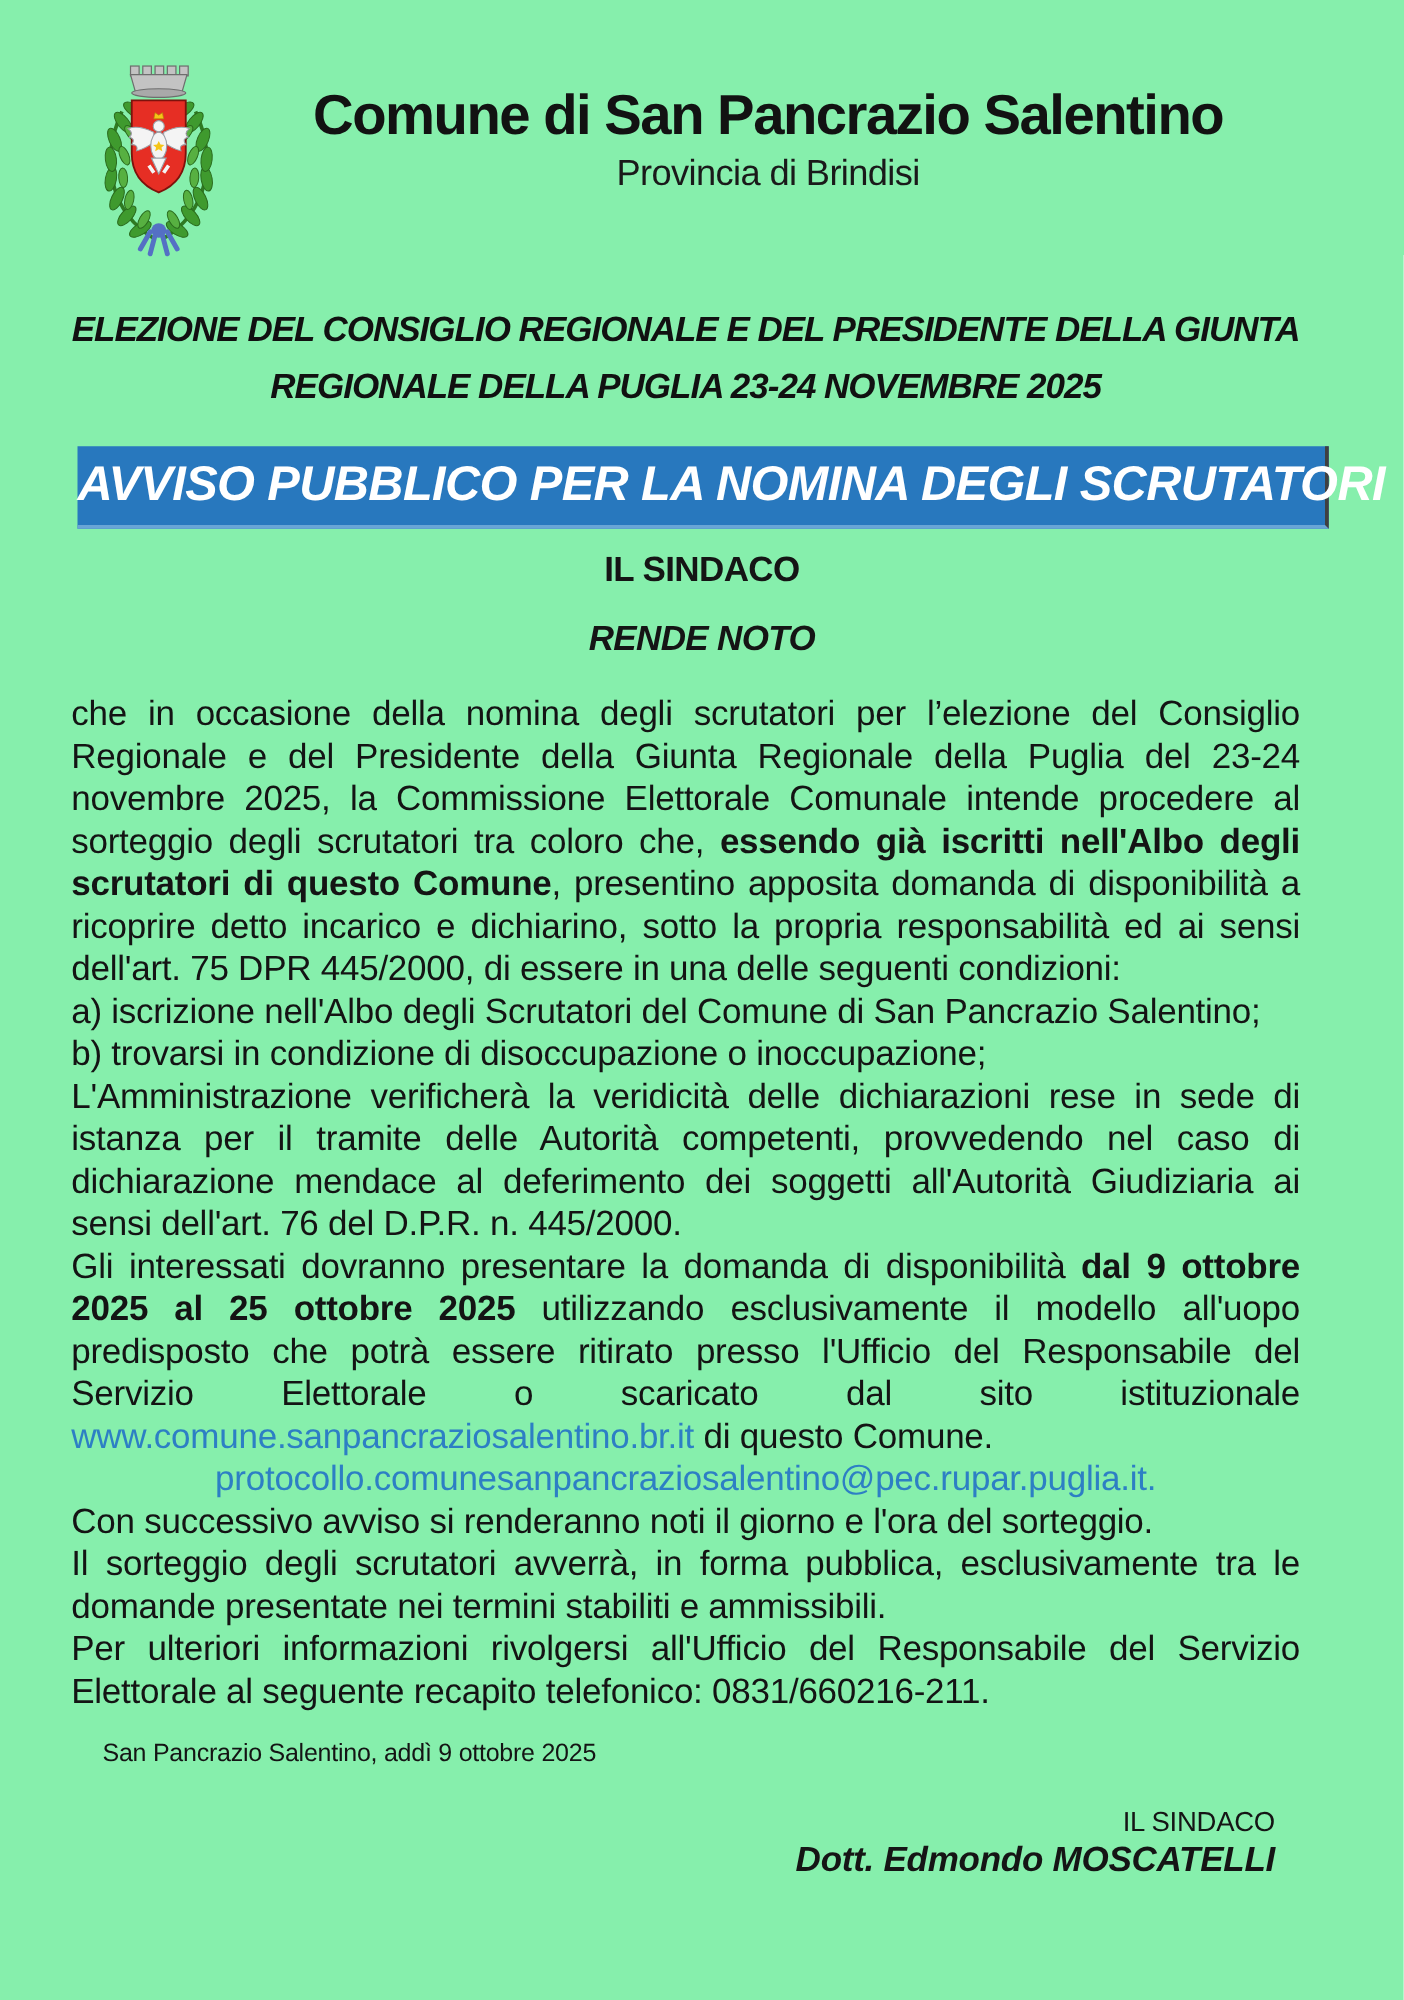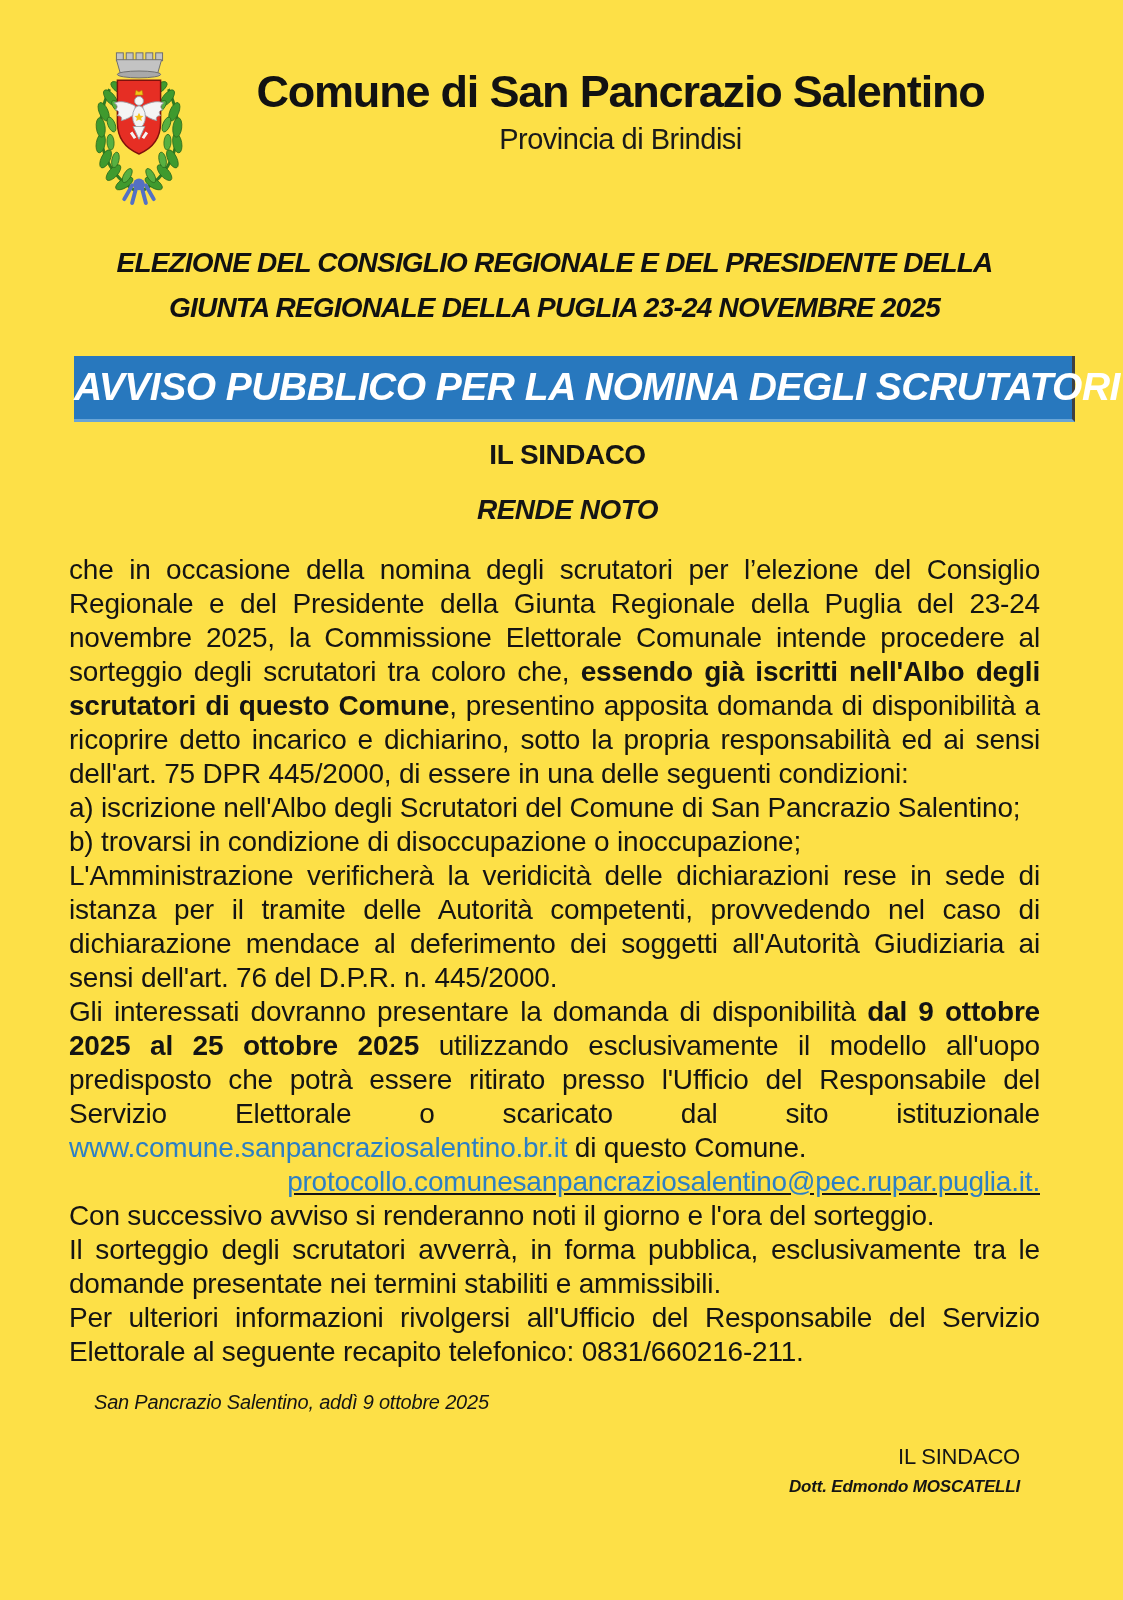--- a/index.html
+++ b/index.html
@@ -5,23 +5,22 @@
   * { margin:0; padding:0; box-sizing:border-box; }
   html,body { background:#ffffff; }
   body {
     width:1123px; height:1600px;
     font-family:"Liberation Sans", sans-serif;
     color:#151515;
   }
   .page {
     position:relative;
     width:1123px; height:1600px;
-    background:#fde047;
+    background:#86efac;
     overflow:hidden;
-    padding-left:12px;
   }
 
   
   .header {
     display:flex;
     align-items:flex-start;
     padding:44px 80px 0 68px;
   }
   .crest { flex:0 0 118px; width:118px; }
   .header-text { flex:1; text-align:center; padding-top:24px; }
@@ -74,36 +73,36 @@
     font-size:28px; line-height:34px;
     letter-spacing:-0.2px;
     text-align:justify;
     color:#141414;
   }
   .doc-body p { margin:0; }
   .doc-body b { letter-spacing:-0.2px; }
   a.link {
     color:#2d7fc4; text-decoration:none; cursor:pointer;
   }
-  .pec-line { text-align:right;text-decoration:underline; }
+  .pec-line { text-align:center; }
 
   
   .date-line {
     margin:22px 0 0 82px;
-    font-size:20px; font-style:italic;
+    font-size:20px; 
     letter-spacing:-0.2px;
     color:#141414;
   }
   .signature {
     margin:28px 103px 0 0;
     text-align:right;
     line-height:30px;
   }
   .sig-role { font-size:22px; letter-spacing:-0.2px; }
-  .sig-name { font-size:17px; font-weight:bold; font-style:italic; letter-spacing:-0.2px; }
+  .sig-name { font-size:28px; font-weight:bold; font-style:italic; letter-spacing:-0.2px; }
 </style>
 </head>
 <body>
 
 <div class="page">
 
   <div class="header">
     <div class="crest">
       <svg viewBox="0 0 120 165" width="118" height="162" aria-hidden="true">
 

